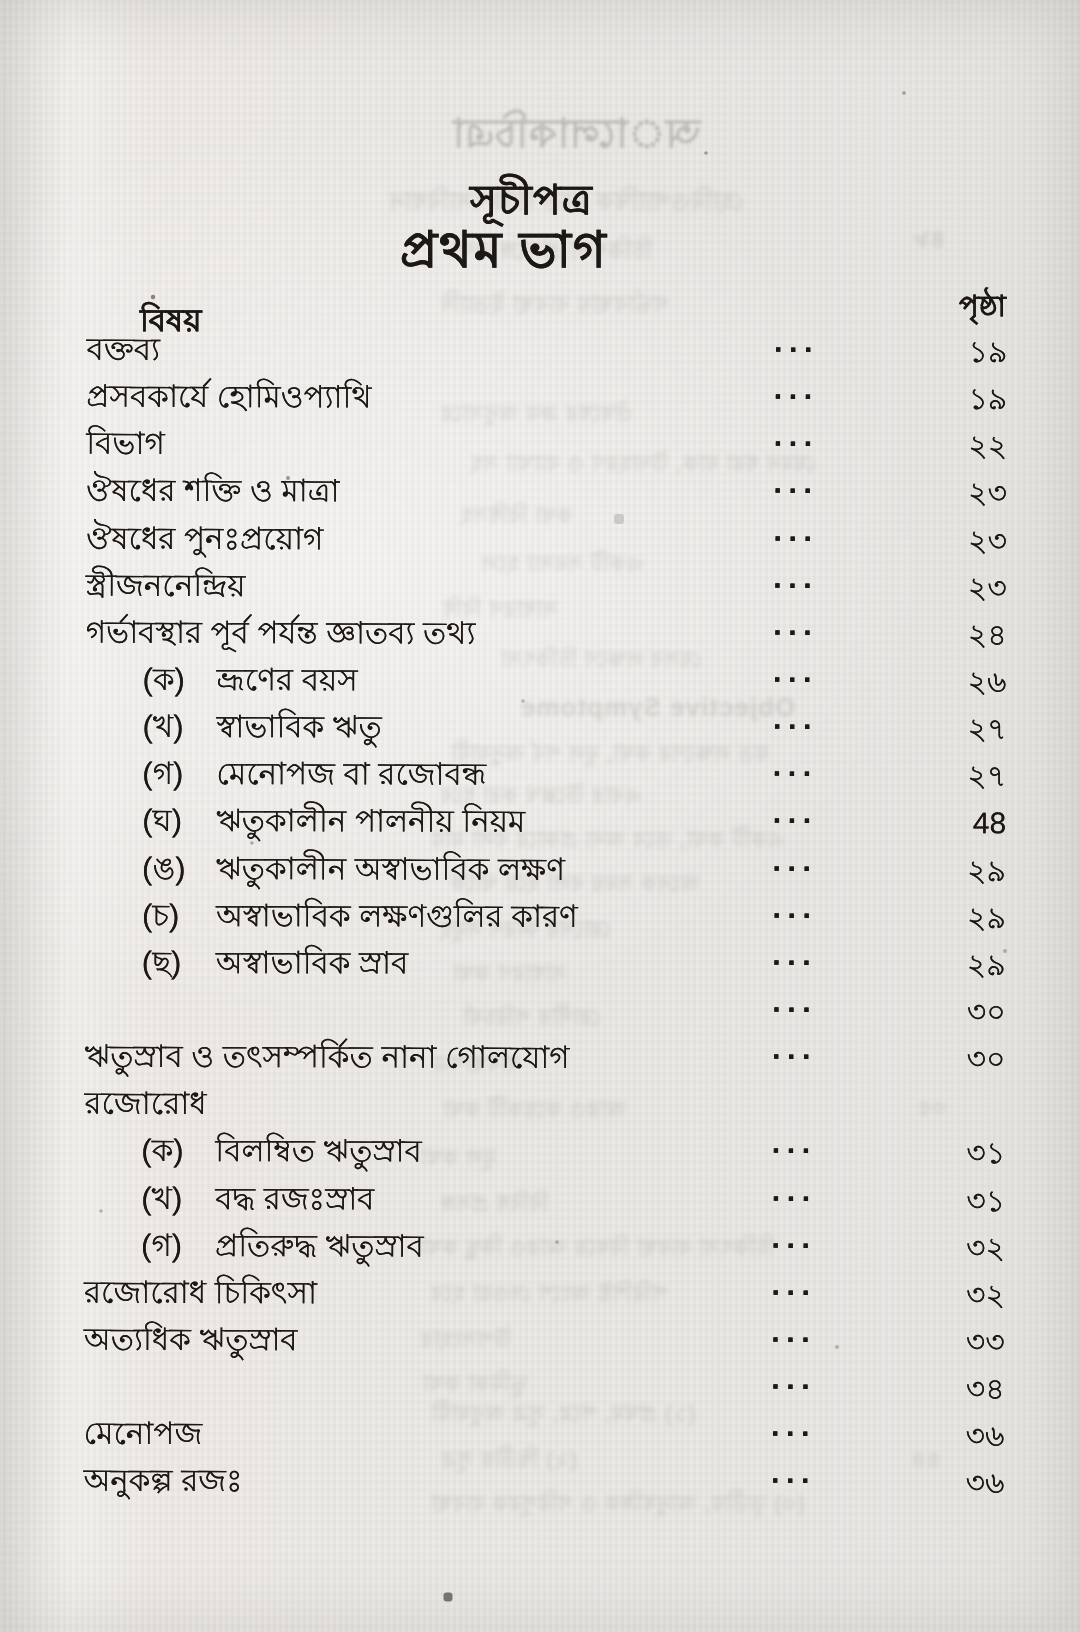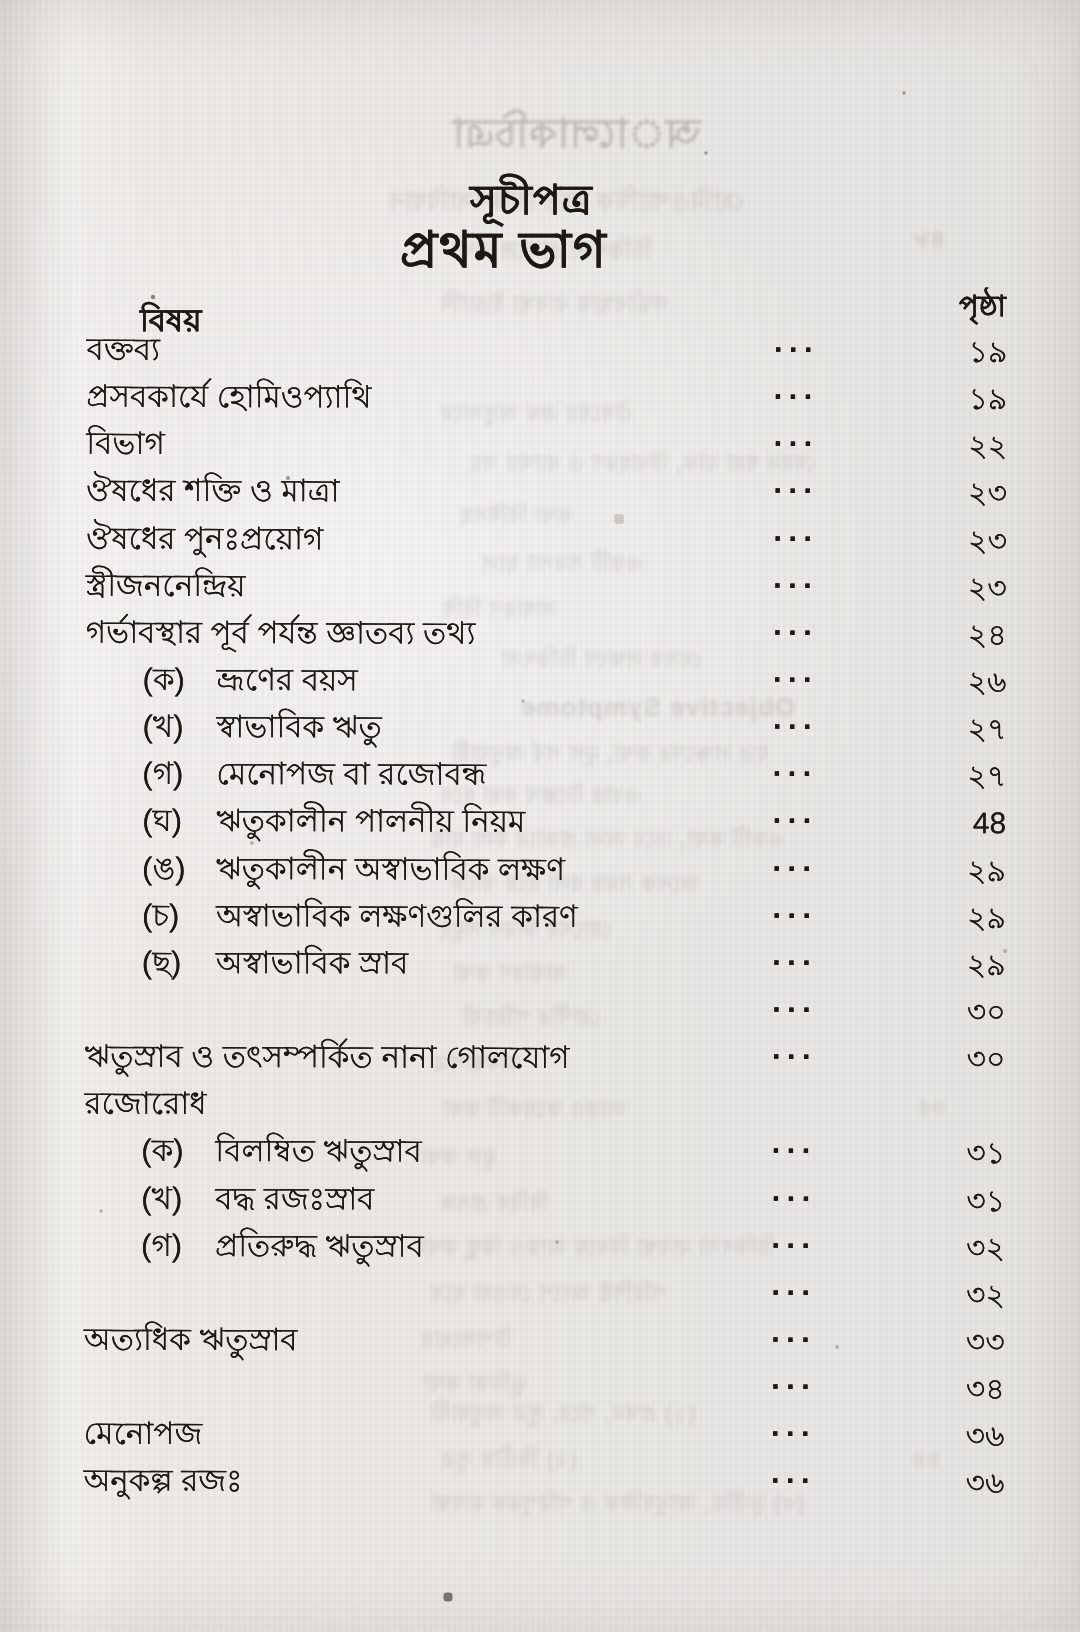--- a/index.html
+++ b/index.html
@@ -245,20 +245,21 @@
     <span class="pagenum">৩১</span>
   </div>
 
   <div class="toc-row ink sub">
     <span class="marker">(গ)</span><span class="label">প্রতিরুদ্ধ ঋতুস্রাব</span>
     <span class="dots">···</span>
     <span class="pagenum">৩২</span>
   </div>
 
   <div class="toc-row ink main">
+    <span class="label">রজোরোধ চিকিৎসা</span>
     <span class="dots">···</span>
     <span class="pagenum">৩২</span>
   </div>
 
   <div class="toc-row ink main">
     <span class="label">অত্যধিক ঋতুস্রাব</span>
     <span class="dots">···</span>
     <span class="pagenum">৩৩</span>
   </div>
 

